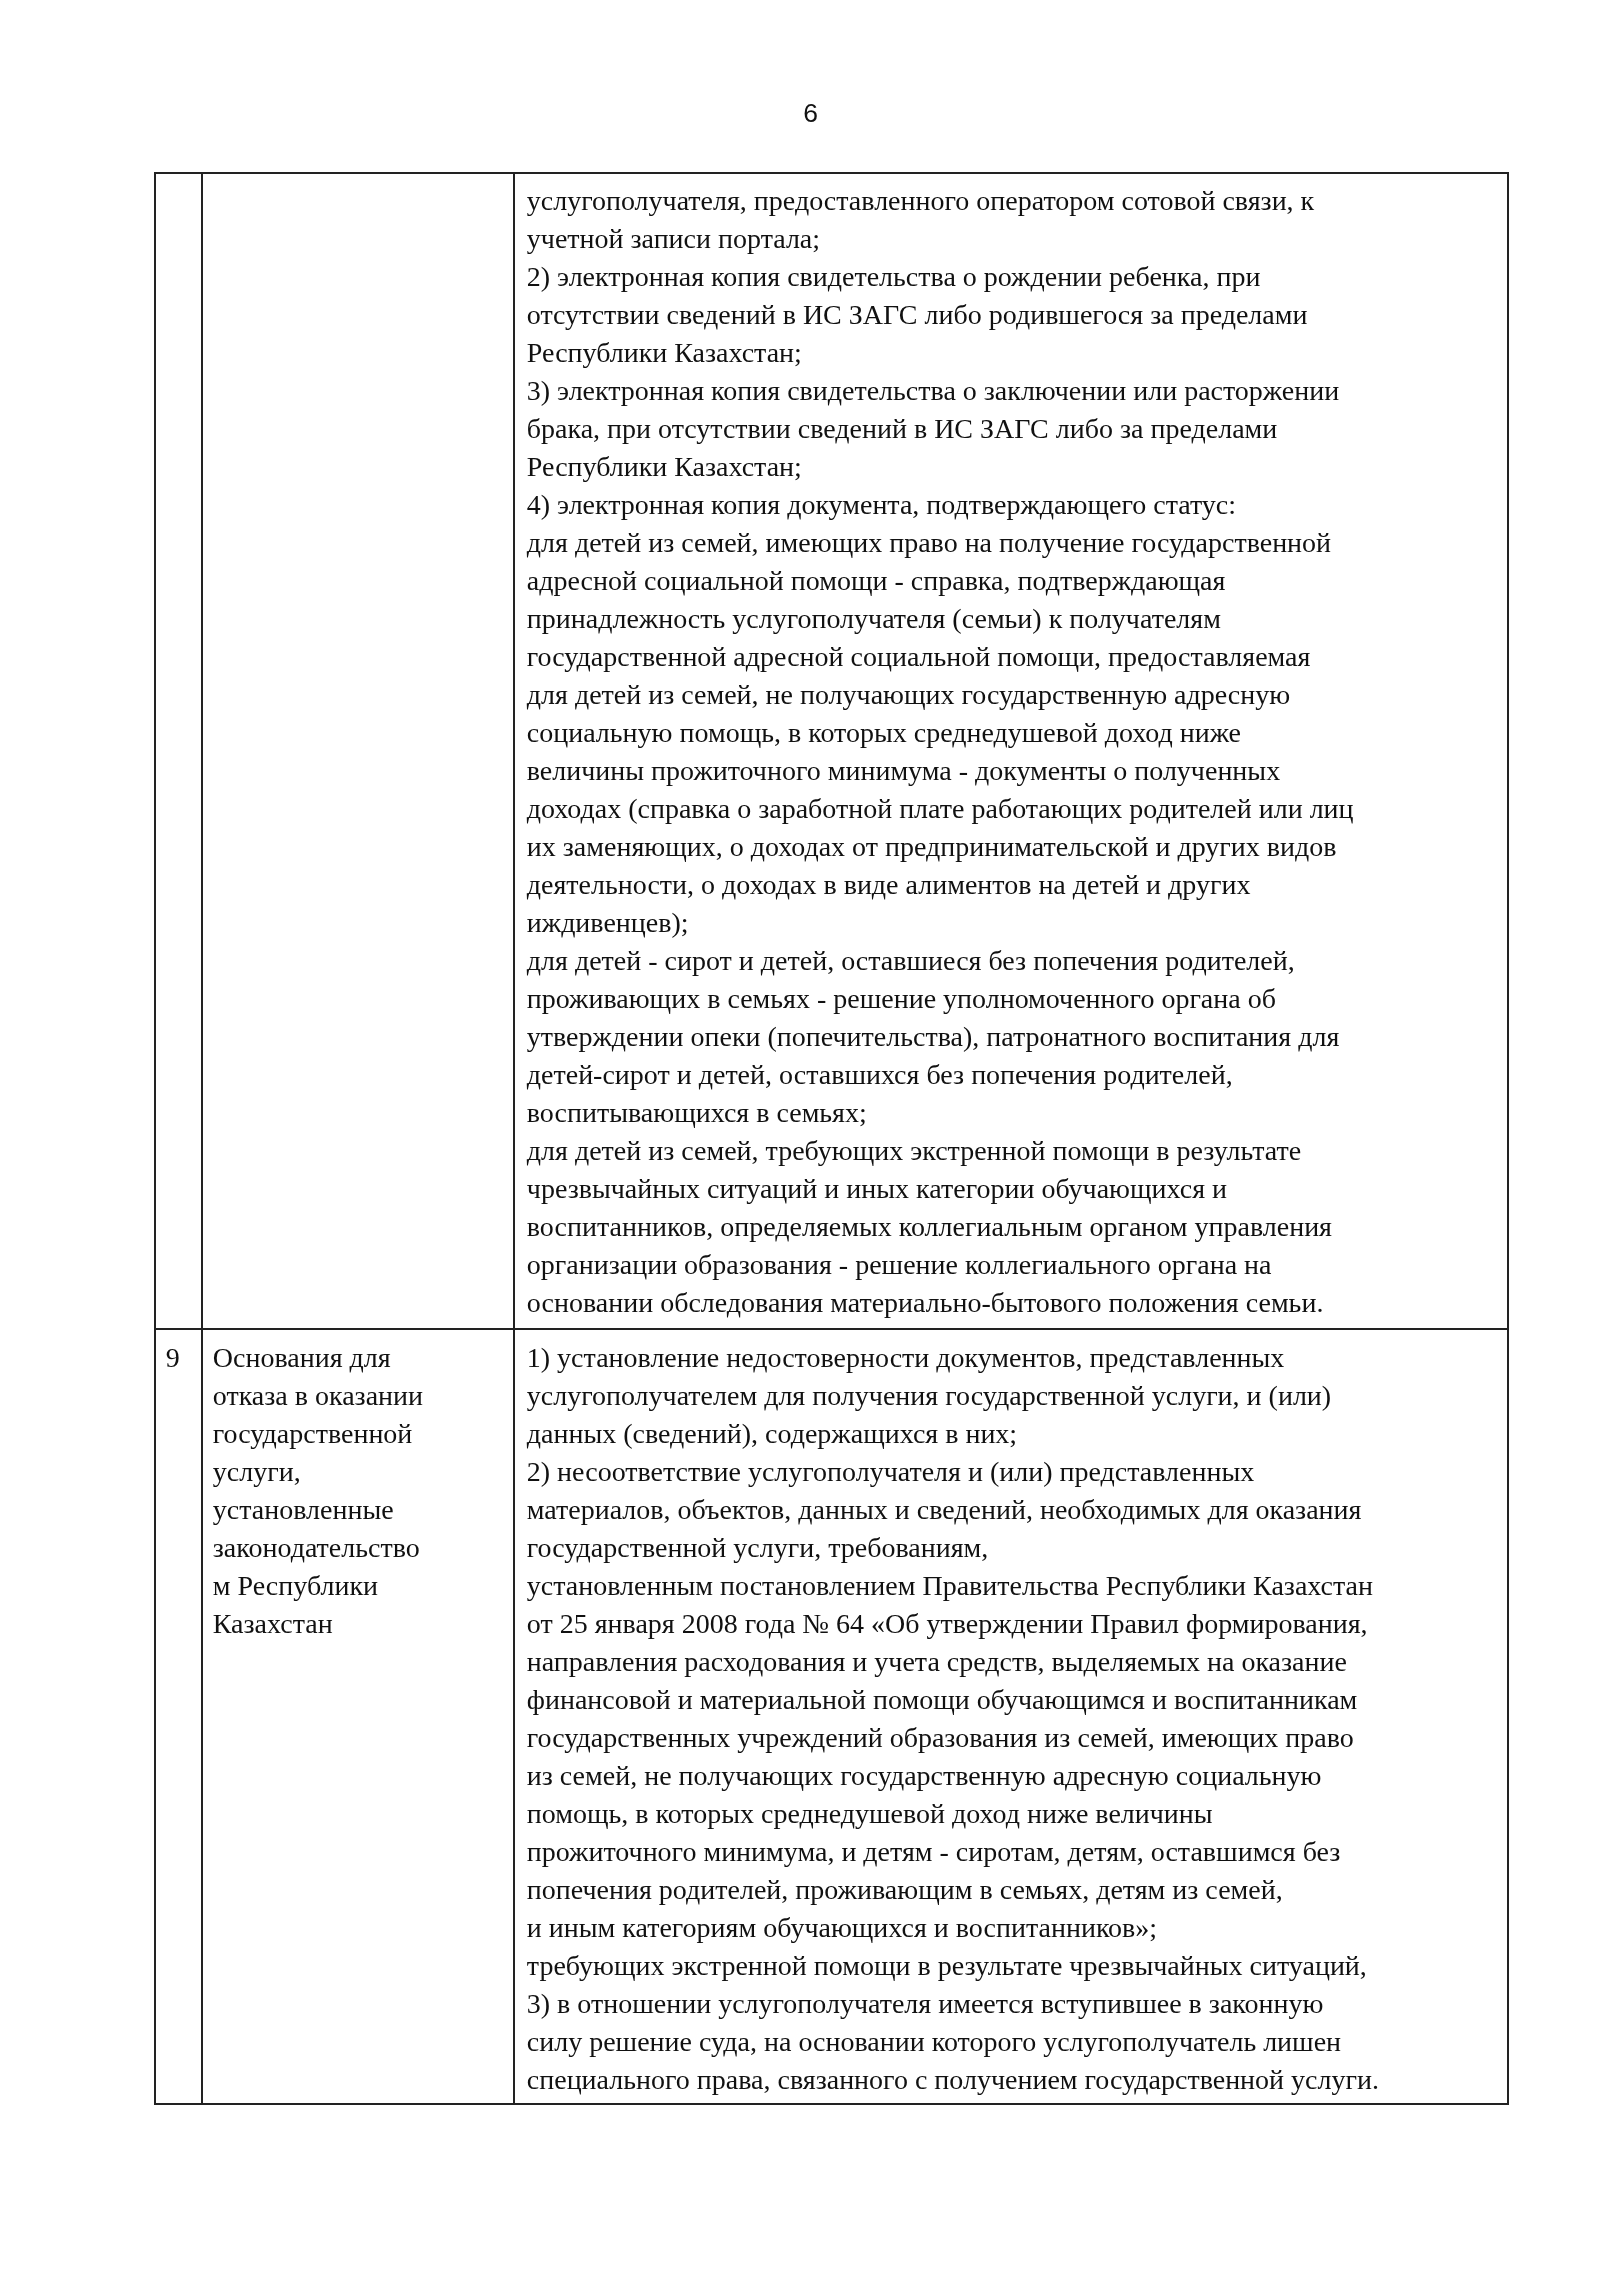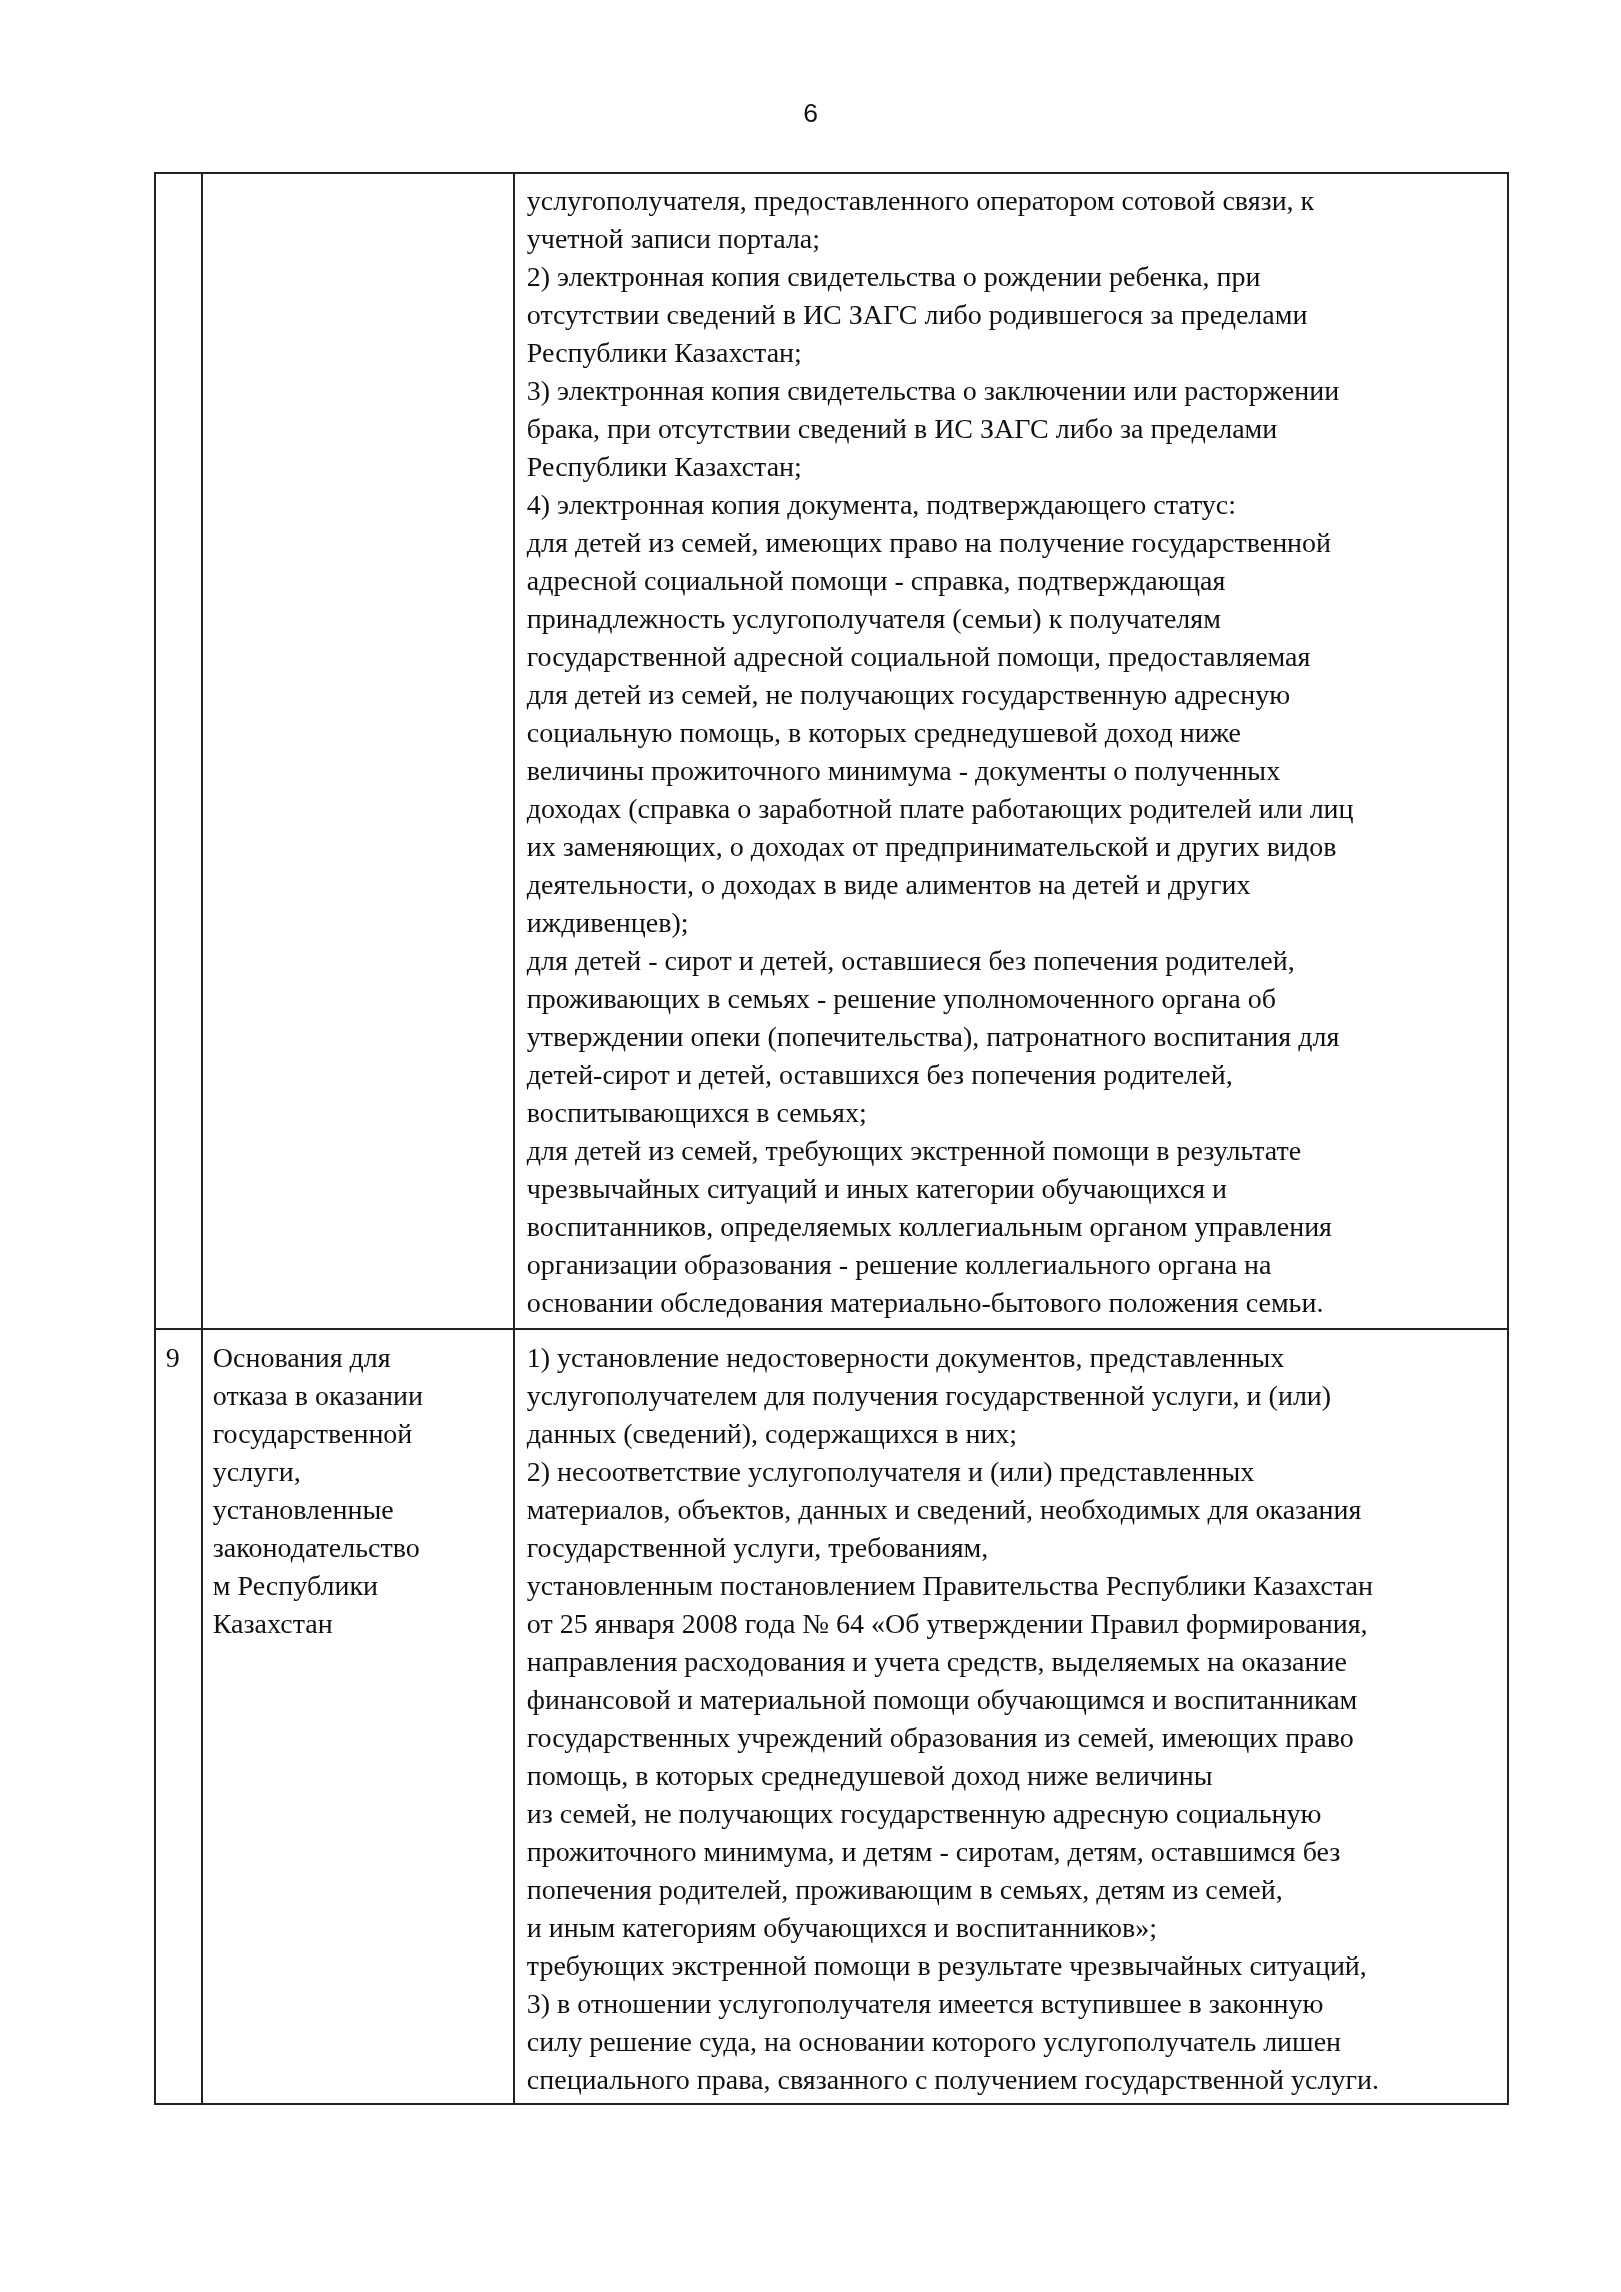--- a/index.html
+++ b/index.html
@@ -75,22 +75,22 @@
         <span class="ln">услугополучателем для получения государственной услуги, и (или)</span>
         <span class="ln">данных (сведений), содержащихся в них;</span>
         <span class="ln">2) несоответствие услугополучателя и (или) представленных</span>
         <span class="ln">материалов, объектов, данных и сведений, необходимых для оказания</span>
         <span class="ln">государственной услуги, требованиям,</span>
         <span class="ln">установленным постановлением Правительства Республики Казахстан</span>
         <span class="ln">от 25 января 2008 года № 64 «Об утверждении Правил формирования,</span>
         <span class="ln">направления расходования и учета средств, выделяемых на оказание</span>
         <span class="ln">финансовой и материальной помощи обучающимся и воспитанникам</span>
         <span class="ln">государственных учреждений образования из семей, имеющих право</span>
+        <span class="ln">из семей, не получающих государственную адресную социальную</span>
         <span class="ln">помощь, в которых среднедушевой доход ниже величины</span>
-        <span class="ln">из семей, не получающих государственную адресную социальную</span>
         <span class="ln">прожиточного минимума, и детям - сиротам, детям, оставшимся без</span>
         <span class="ln">попечения родителей, проживающим в семьях, детям из семей,</span>
         <span class="ln">и иным категориям обучающихся и воспитанников»;</span>
         <span class="ln">требующих экстренной помощи в результате чрезвычайных ситуаций,</span>
         <span class="ln">3) в отношении услугополучателя имеется вступившее в законную</span>
         <span class="ln">силу решение суда, на основании которого услугополучатель лишен</span>
         <span class="ln">специального права, связанного с получением государственной услуги.</span>
       </div>
   </div>
 </div>

